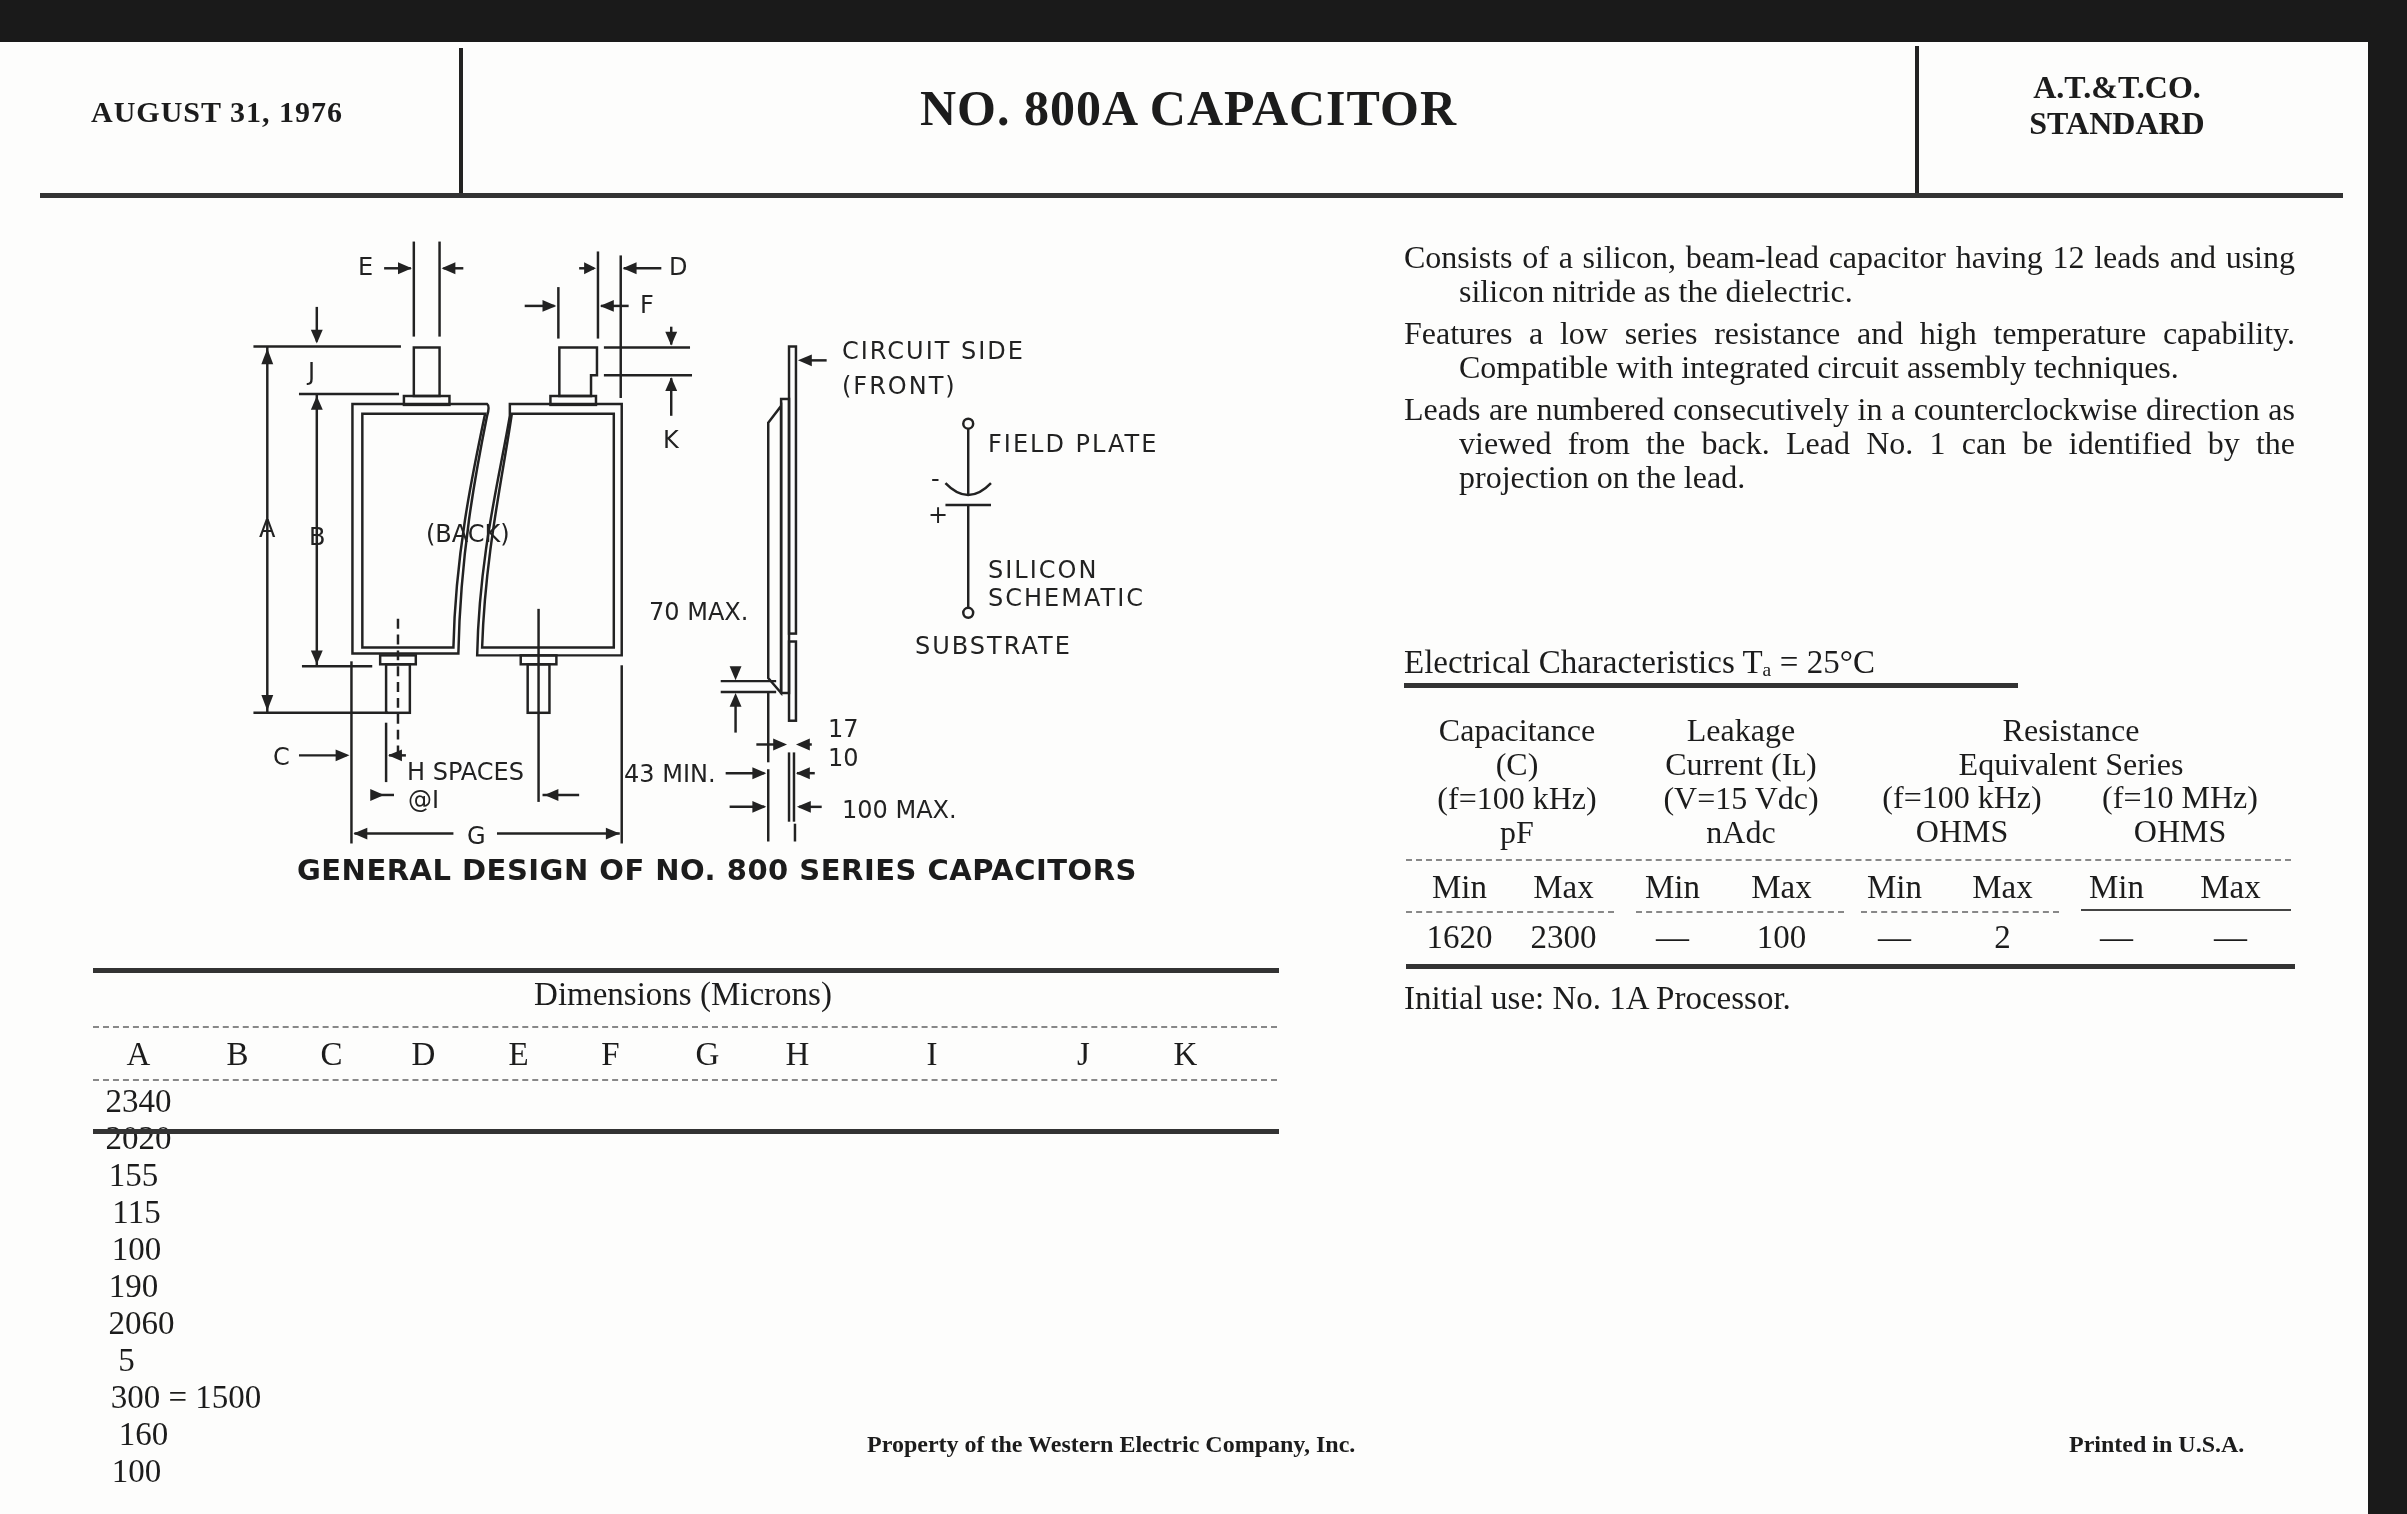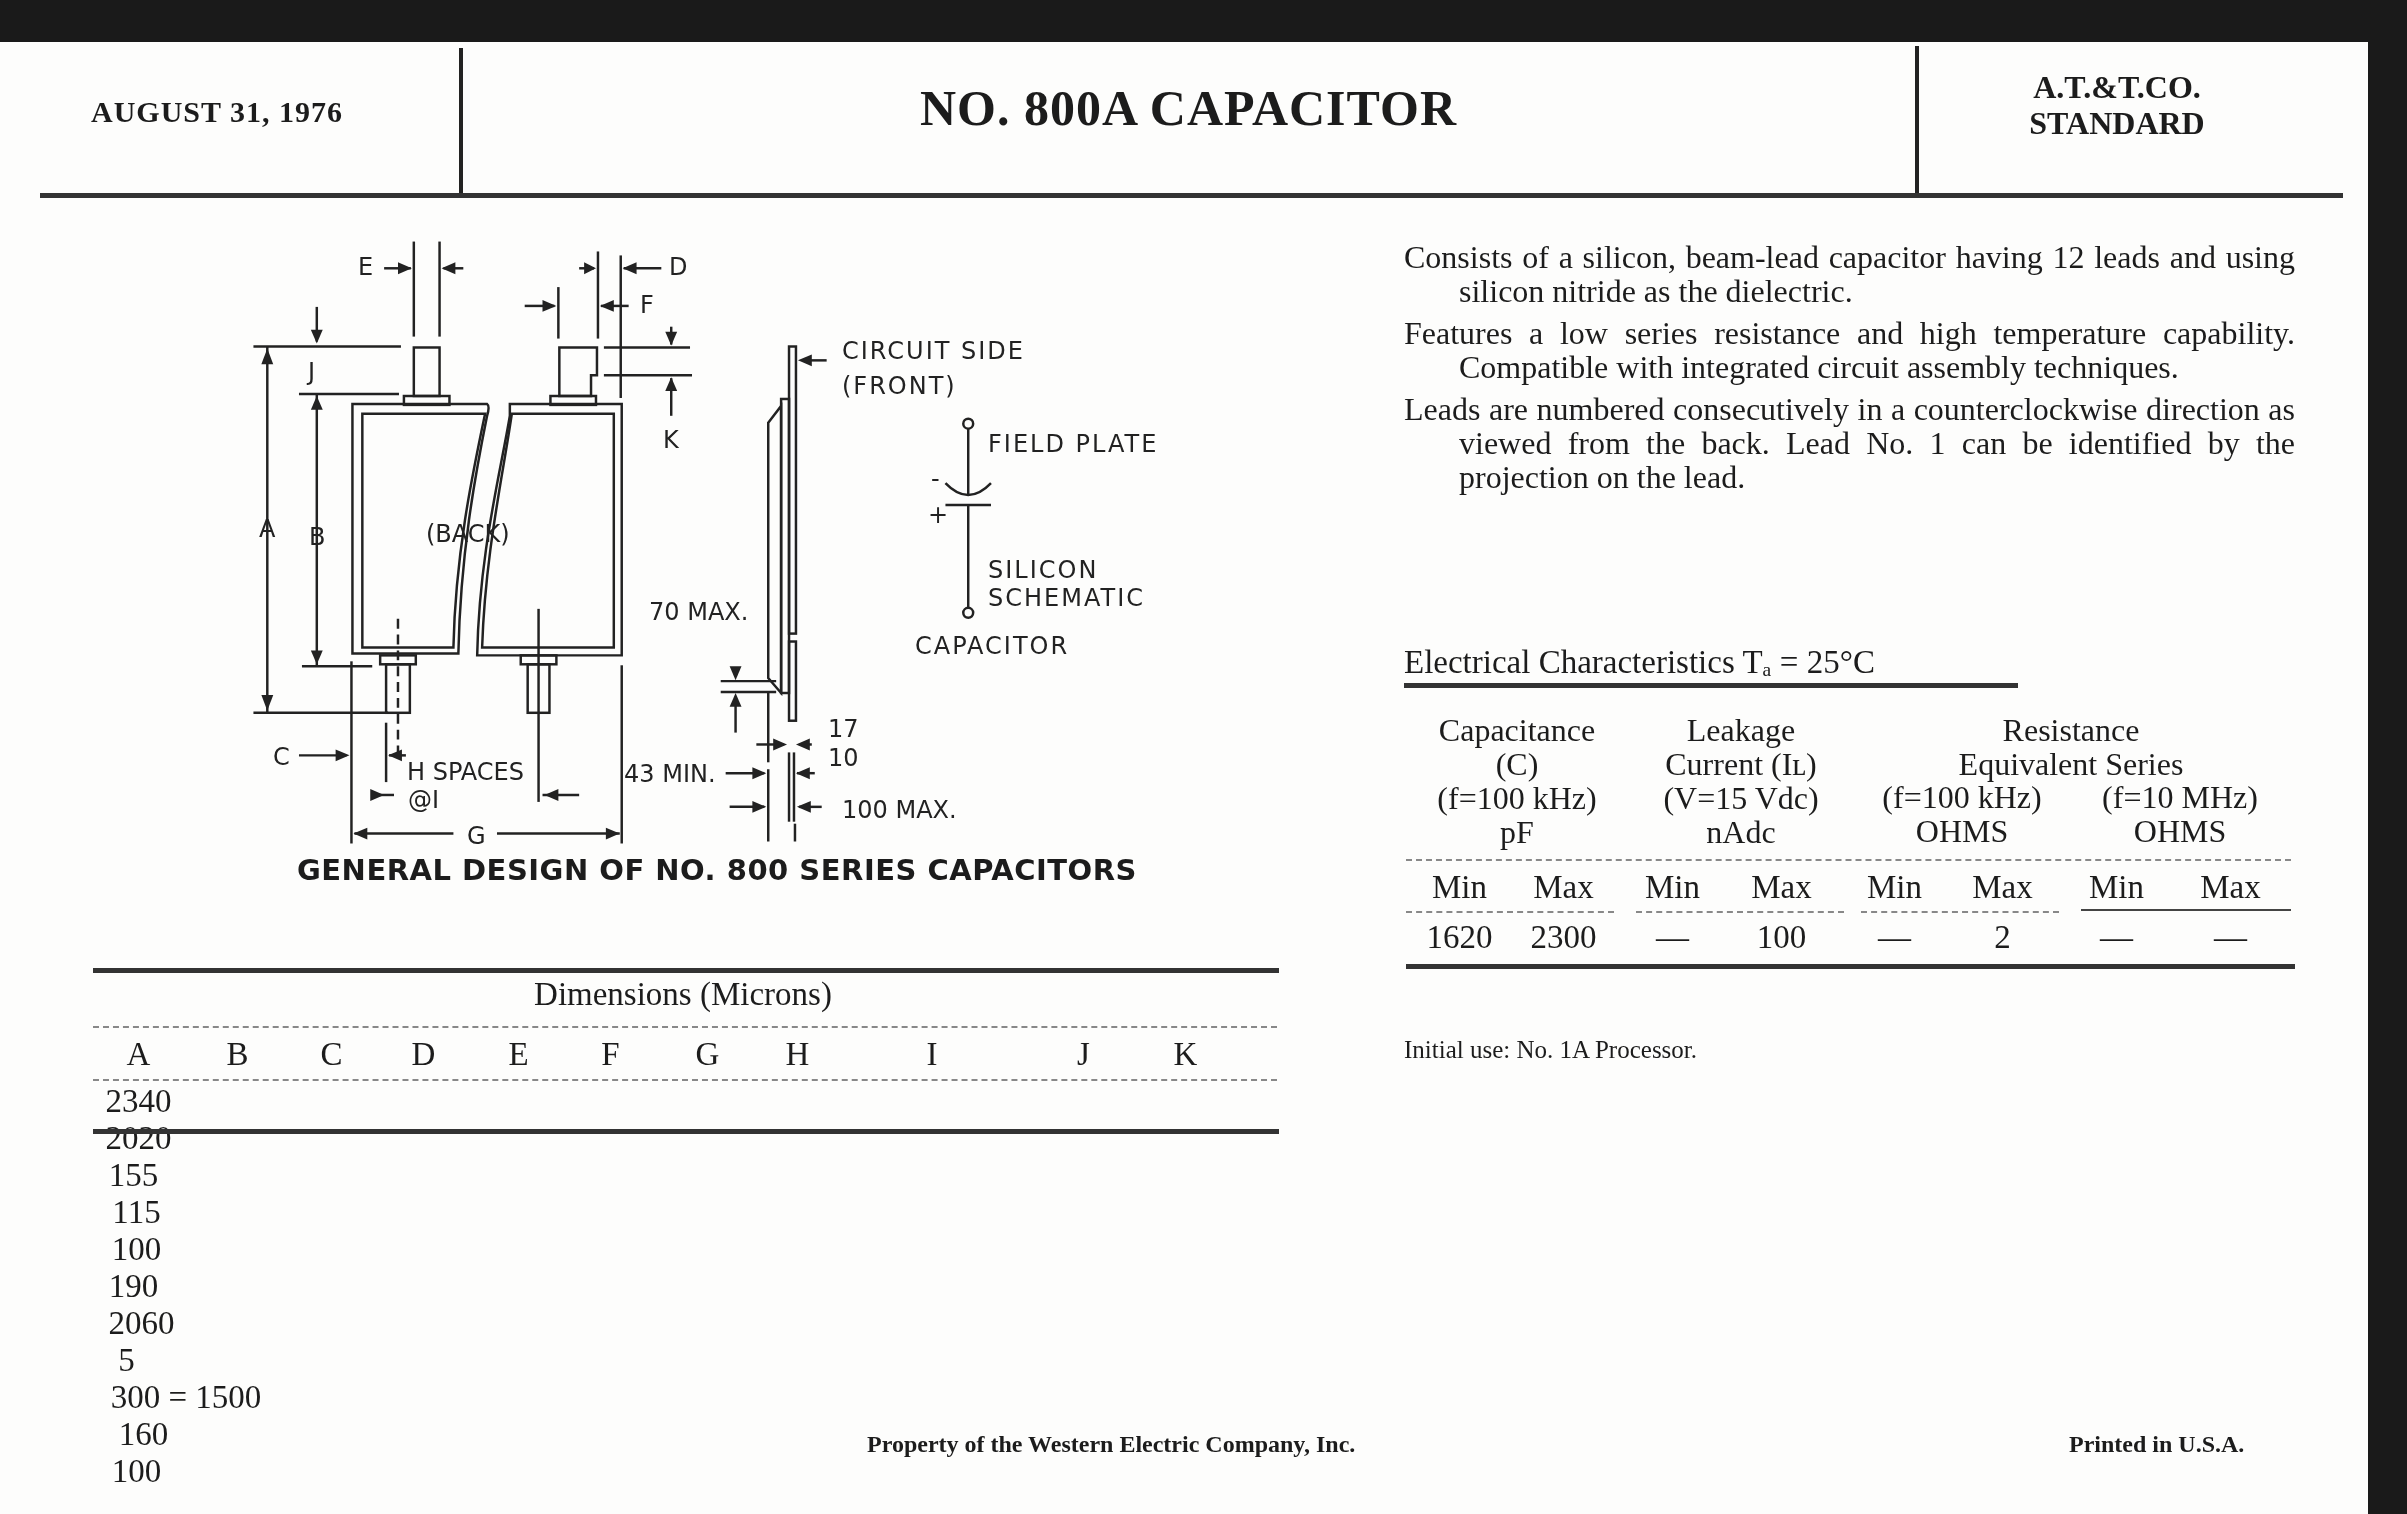--- a/index.html
+++ b/index.html
@@ -28,21 +28,21 @@
   .dim-title { left:89px; width:1188px; top:976px; text-align:center; font-size:33px; font-family:"Liberation Serif", serif; }
   .dim-row { left:89px; width:1188px; display:flex; font-size:33px; font-family:"Liberation Serif", serif; }
   .dim-row span { text-align:center; }
   
   .para { left:1404px; width:891px; font-size:32px; line-height:34px; font-family:"Liberation Serif", serif; text-align:justify; }
   .para p { margin:0 0 8px 0; padding-left:55px; text-indent:-55px; }
   .ec-title { left:1404px; top:644px; font-size:33px; font-family:"Liberation Serif", serif; }
   .ec-under { left:1404px; top:683px; width:614px; height:5px; background:#333; }
   .ec-head { font-size:32px; line-height:34px; text-align:center; font-family:"Liberation Serif", serif; }
   .ec-row { font-size:33px; font-family:"Liberation Serif", serif; text-align:center; }
-  .initial { left:1404px; top:1036px; font-size:25px; font-family:"Liberation Serif", serif; }
+  .initial { left:1404px; top:980px; font-size:33px; font-family:"Liberation Serif", serif; }
   .footer-prop { left:867px; top:1431px; font-size:24px; font-weight:bold; font-family:"Liberation Serif", serif; }
   .footer-usa { left:2057px; top:1431px; font-size:24px; font-weight:bold; font-family:"Liberation Serif", serif;margin-left:12px; }
 </style>
 </head>
 <body>
 
 <div class="paper"></div>
 
 <div class="abs hdr-date">AUGUST 31, 1976</div>
 <div class="abs vrule" style="left:459px; top:48px; height:147px;"></div>
@@ -188,21 +188,21 @@
 <div class="abs dlabel" style="left:407px; top:758px;">H SPACES</div>
 <div class="abs dlabel" style="left:408px; top:786px;">@I</div>
 <div class="abs dlabel" style="left:467px; top:822px;">G</div>
 <div class="abs dlabel" style="left:842px; top:337px; letter-spacing:2px;">CIRCUIT SIDE</div>
 <div class="abs dlabel" style="left:842px; top:372px; letter-spacing:2px;">(FRONT)</div>
 <div class="abs dlabel" style="left:988px; top:430px; letter-spacing:2px;">FIELD PLATE</div>
 <div class="abs dlabel" style="left:931px; top:465px;">-</div>
 <div class="abs dlabel" style="left:928px; top:501px;">+</div>
 <div class="abs dlabel" style="left:988px; top:556px; letter-spacing:2px;">SILICON</div>
 <div class="abs dlabel" style="left:988px; top:584px; letter-spacing:2px;">SCHEMATIC</div>
-<div class="abs dlabel" style="left:915px; top:632px; letter-spacing:2px;">CAPACITOR</div>
+<div class="abs dlabel" style="left:915px; top:632px; letter-spacing:2px;">SUBSTRATE</div>
 <div class="abs dlabel" style="left:649px; top:598px;">70 MAX.</div>
 <div class="abs dlabel" style="left:828px; top:715px;">17</div>
 <div class="abs dlabel" style="left:828px; top:744px;">10</div>
 <div class="abs dlabel" style="left:624px; top:760px;">43 MIN.</div>
 <div class="abs dlabel" style="left:842px; top:796px;">100 MAX.</div>
 <div class="abs caption">GENERAL DESIGN OF NO. 800 SERIES CAPACITORS</div>
 
 <div class="abs hrule" style="left:93px; top:968px; width:1186px;"></div>
 <div class="abs dim-title">Dimensions (Microns)</div>
 <div class="abs hrule-thin" style="left:93px; top:1026px; width:1184px;"></div>

